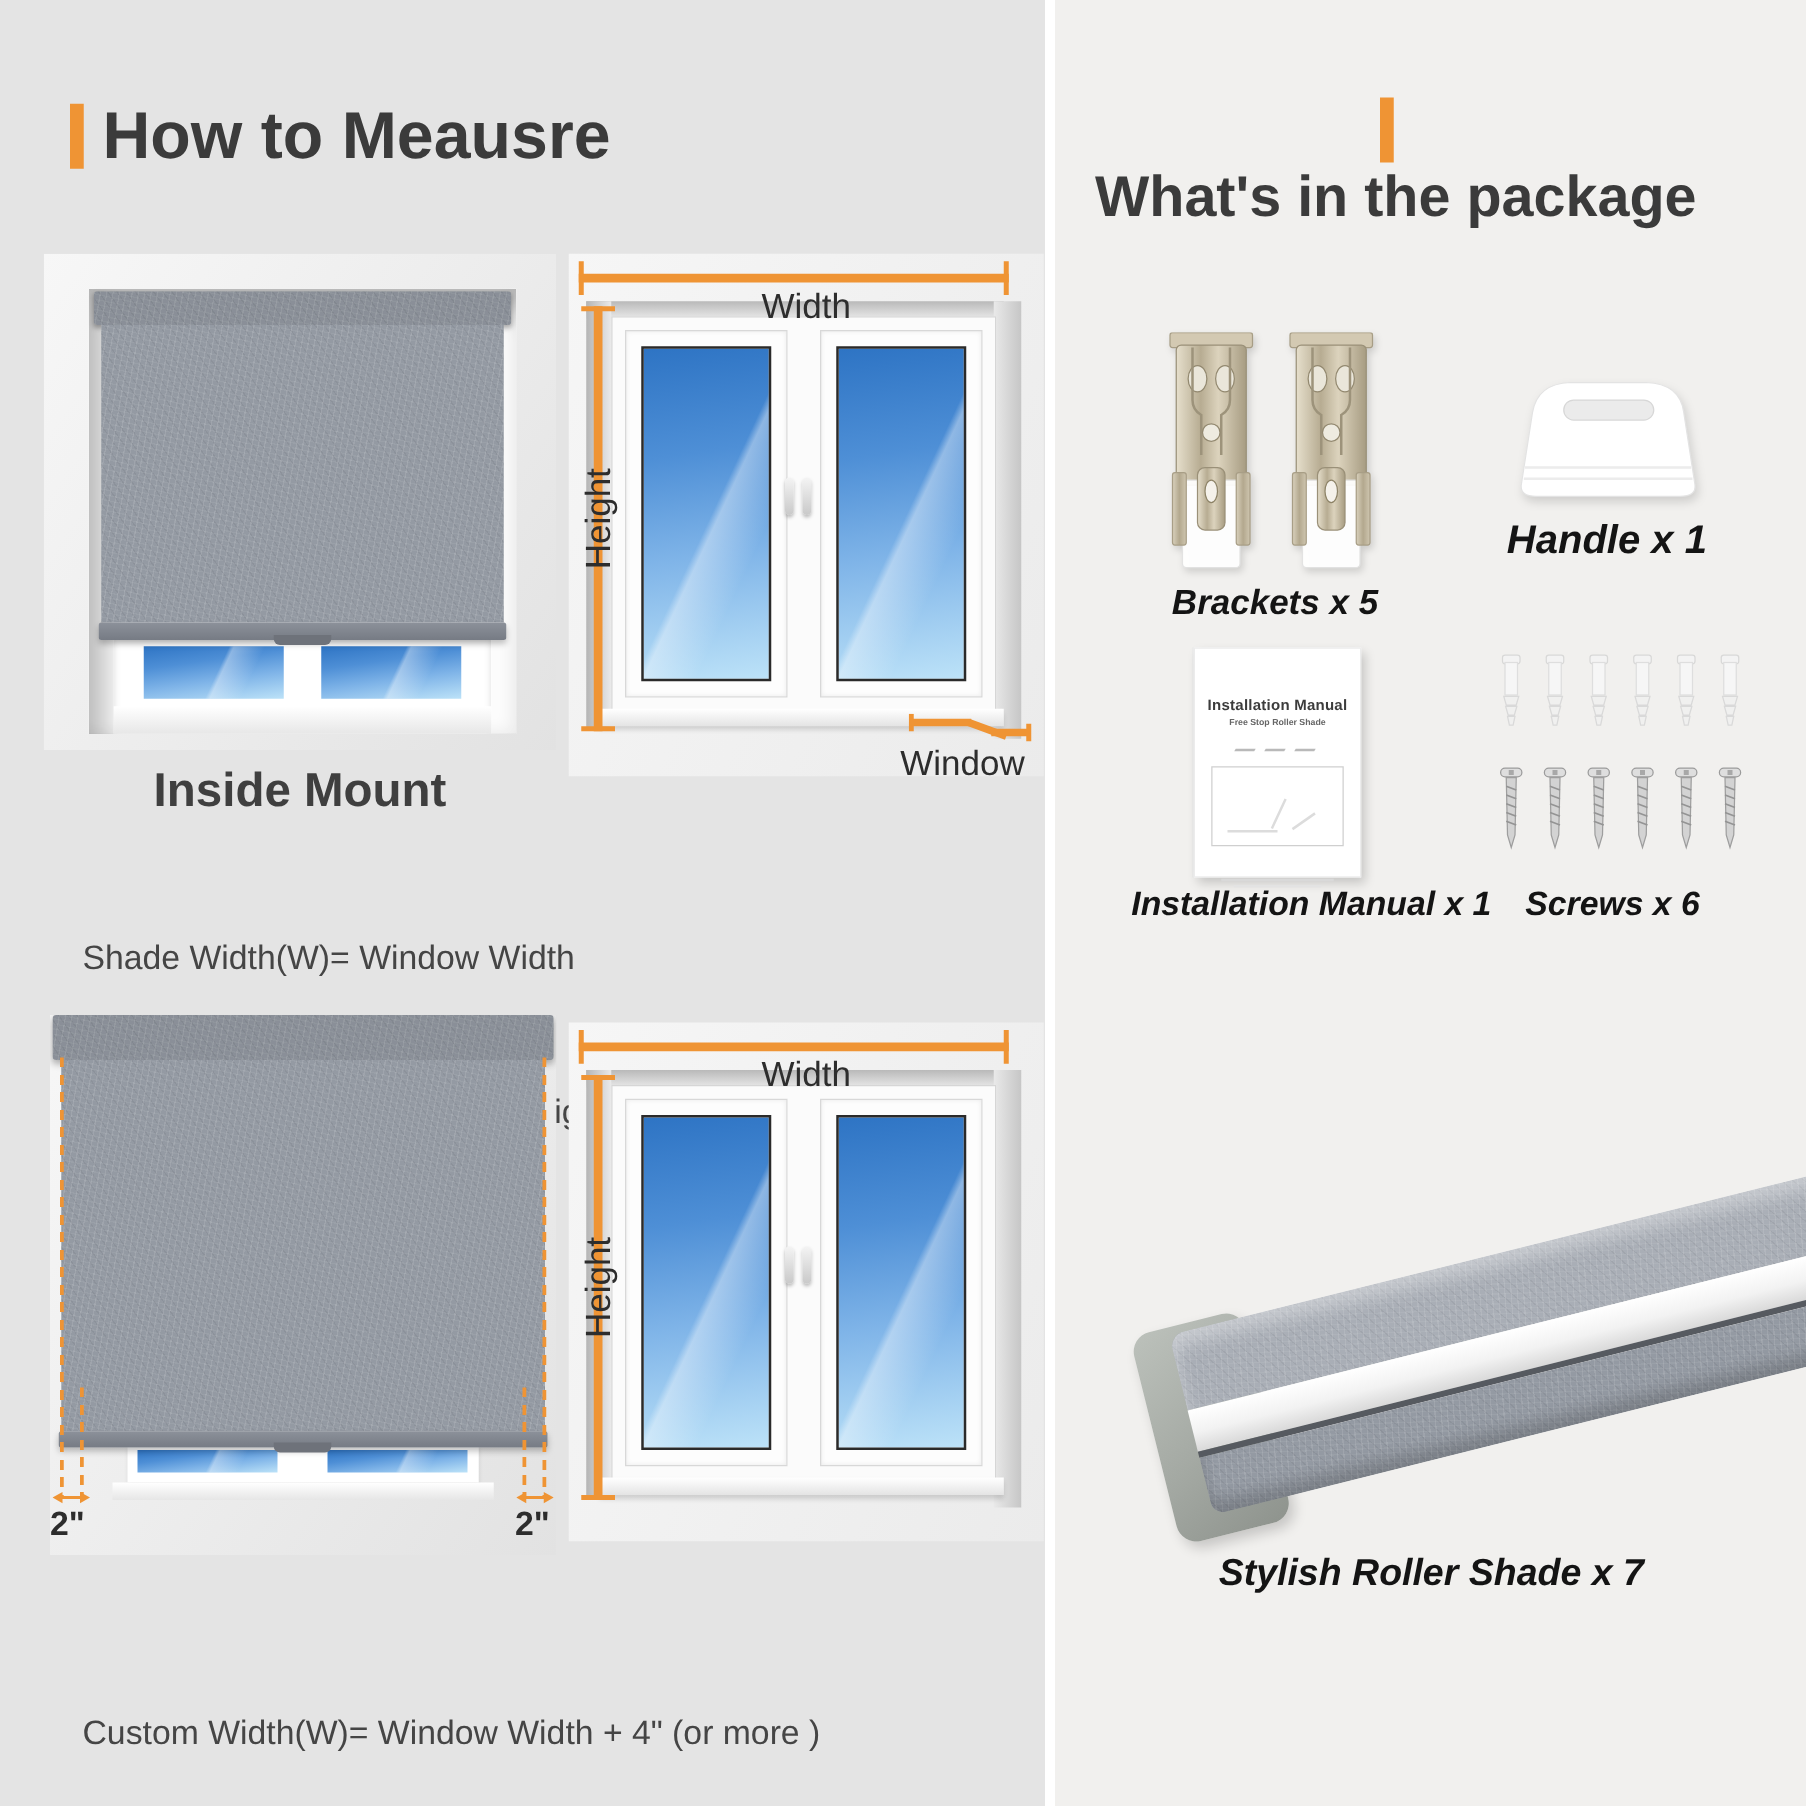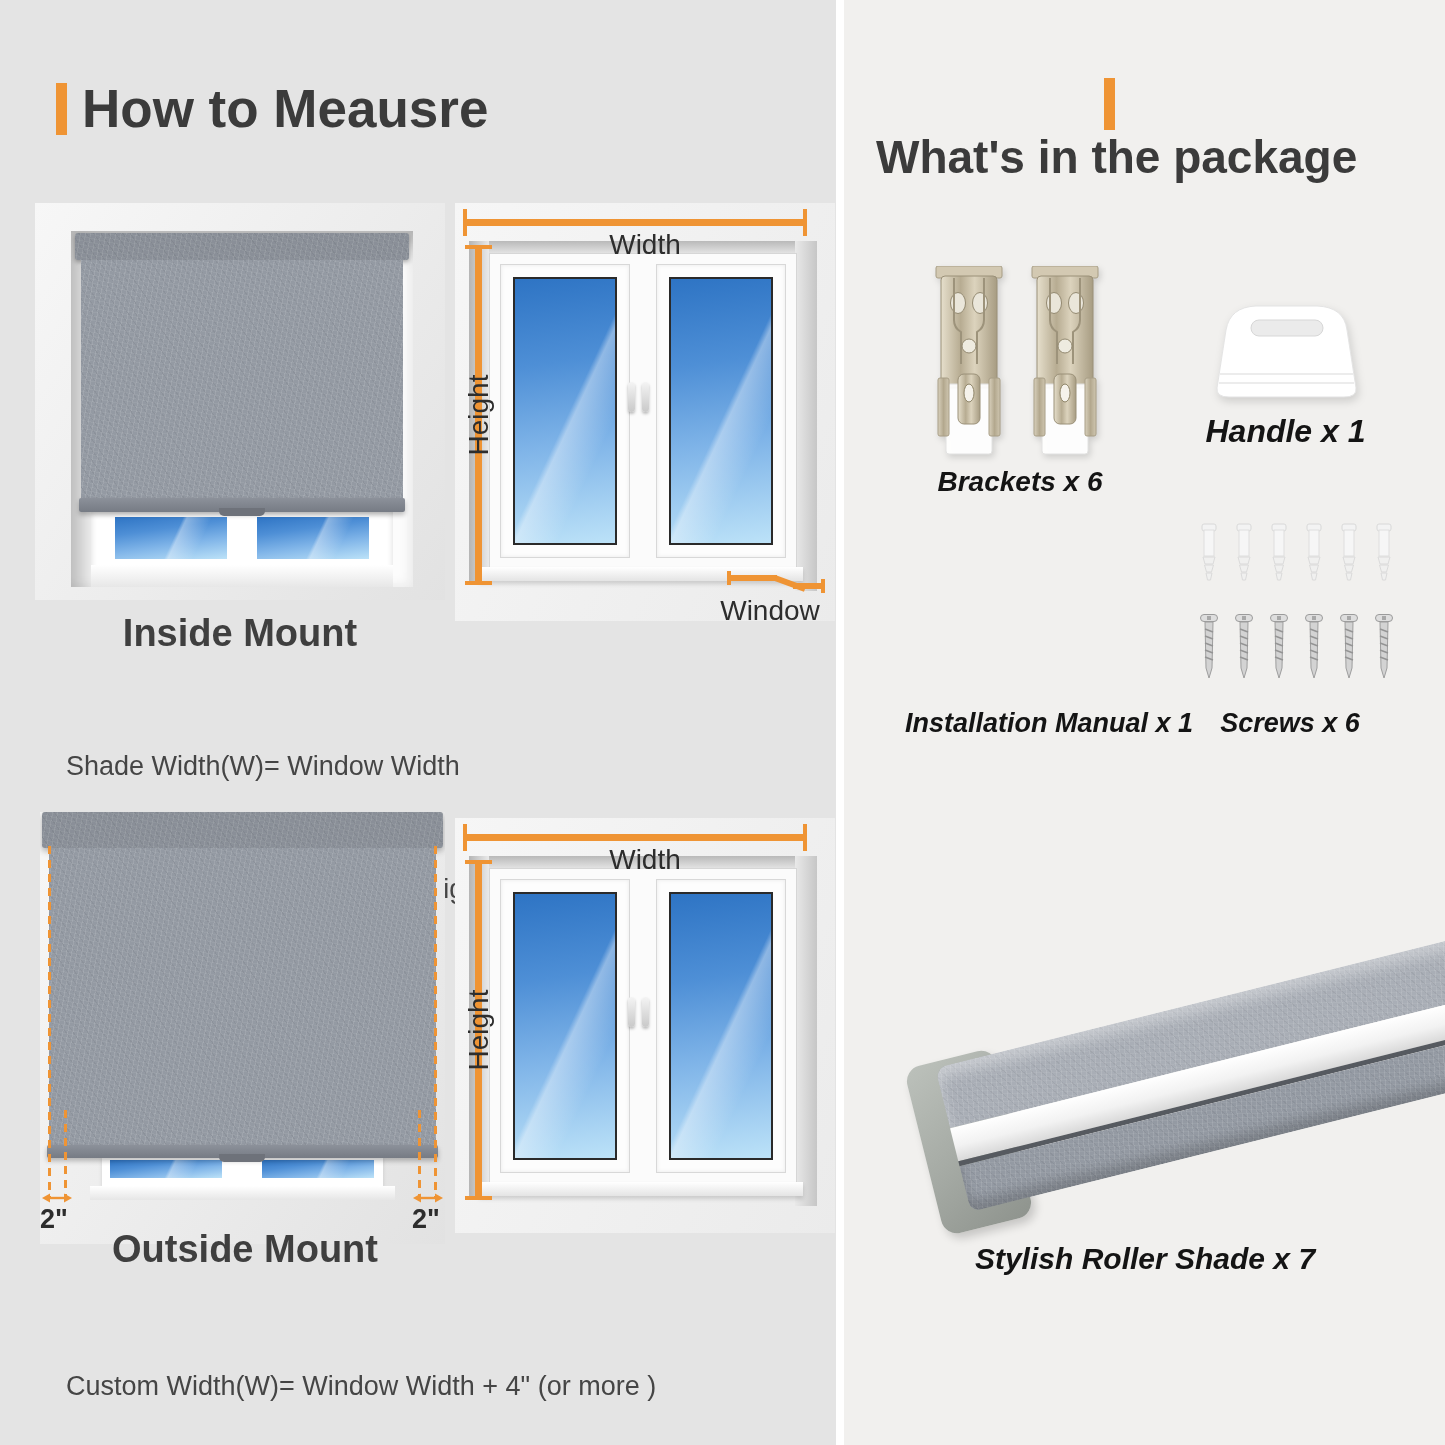--- a/index.html
+++ b/index.html
@@ -198,21 +198,20 @@
       <span class="cap" style="right:0;"></span>
     </div>
     <div class="dim-label" style="left:0;top:26px;width:380px;text-align:center;">Width</div>
     <div class="dim-v" style="left:20px;top:42px;height:340px;">
       <span class="cap" style="top:0;"></span>
       <span class="cap" style="bottom:0;"></span>
     </div>
     <div class="dim-label" style="left:-76px;top:196px;width:200px;text-align:center;transform:rotate(-90deg);">Height</div>
   </div>
 
-  <div class="abs section-h" style="left:40px;top:1228px;width:410px;">Outside Mount</div>
   <div class="abs spec-lines" style="left:66px;top:1284px;">
     <div>Custom Width(W)= Window Width + 4" (or more )</div>
     
   </div>
 
   <div class="abs title-row title-right" style="left:876px;top:78px;flex-direction:column;">
     <div class="accent-bar"></div>
     <div class="title-text">What's in the package</div>
   </div>
 
@@ -239,29 +238,45 @@
         <rect x="12" y="118" width="46" height="70" rx="3" fill="#ffffff" opacity="0.94" stroke="#e2e2e2"></rect>
         <rect x="4" y="112" width="11" height="58" rx="2" fill="url(#gmv2)" stroke="#a89e86"></rect>
         <rect x="55" y="112" width="11" height="58" rx="2" fill="url(#gmv2)" stroke="#a89e86"></rect>
         <rect x="24" y="108" width="22" height="50" rx="6" fill="url(#gmv)" stroke="#9a9078"></rect>
         <ellipse cx="35" cy="127" rx="5" ry="9" fill="#f5f2eb" stroke="#8e8468"></ellipse>
       </g>
     </defs>
     <use href="#bkt" x="0" y="0"></use>
     <use href="#bkt" x="96" y="0"></use>
   </svg>
-  <div class="abs item-label" style="left:895px;top:466px;width:250px;font-size:28px;">Brackets x 6</div>
+  <div class="abs item-label" style="left:895px;top:466px;width:250px;font-size:28px;">Brackets x 5</div>
 
   <svg class="abs" style="left:1193px;top:294px;filter:drop-shadow(2px 4px 4px rgba(0,0,0,0.14));" width="185" height="115" viewBox="0 0 185 115">
     <path d="M24 94 L33 36 Q37 13 63 12 L124 12 Q151 13 154 36 L163 94 Q164 103 151 103 L36 103 Q23 103 24 94 Z" fill="#ffffff" stroke="#e3e3e3"></path>
     <rect x="58" y="26" width="72" height="16" rx="8" fill="#ebebeb" stroke="#d7d7d7"></rect>
     <path d="M27 80 L160 80 M26 89 L161 89" stroke="#ececec" stroke-width="2" fill="none"></path>
   </svg>
   <div class="abs item-label" style="left:1193px;top:413px;width:185px;font-size:32px;">Handle x 1</div>
 
+  <div class="abs manual-page" style="left:955px;top:518px;width:134px;height:184px;padding-top:38px;box-sizing:border-box;">
+    <div class="manual-title">Installation Manual</div>
+    <div class="manual-sub">Free Stop Roller Shade</div>
+    <div class="manual-marks">
+        <span></span>
+        <span></span>
+        <span></span>
+      </div>
+    <div class="manual-box">
+      <i style="left:12px;bottom:10px;width:40px;height:2px;"></i>
+      <i style="left:52px;bottom:12px;width:2px;height:26px;transform:rotate(25deg);"></i>
+      <i style="left:62px;bottom:18px;width:22px;height:2px;transform:rotate(-35deg);"></i>
+    </div>
+    <div class="manual-foot"></div>
+    <div class="manual-foot2"></div>
+  </div>
   <div class="abs item-label" style="left:905px;top:708px;width:270px;font-size:27px;white-space:nowrap;">Installation Manual x 1</div>
 
   <svg class="abs" style="left:1198px;top:522px;" width="196" height="172" viewBox="0 0 196 172">
     <defs>
       <g id="anch" opacity="0.92">
         <rect x="2" y="0" width="14" height="7" rx="2" fill="#f4f4f4" stroke="#d6d6d6"></rect>
         <rect x="4" y="6" width="10" height="26" fill="#f7f7f7" stroke="#dddddd"></rect>
         <path d="M3 33 h12 l-2 7 h-8 z M4.5 41 h9 l-2 7 h-5 z M6 49 h6 l-1.5 7 h-3 z" fill="#f0f0f0" stroke="#d8d8d8"></path>
       </g>
       <g id="scr">

